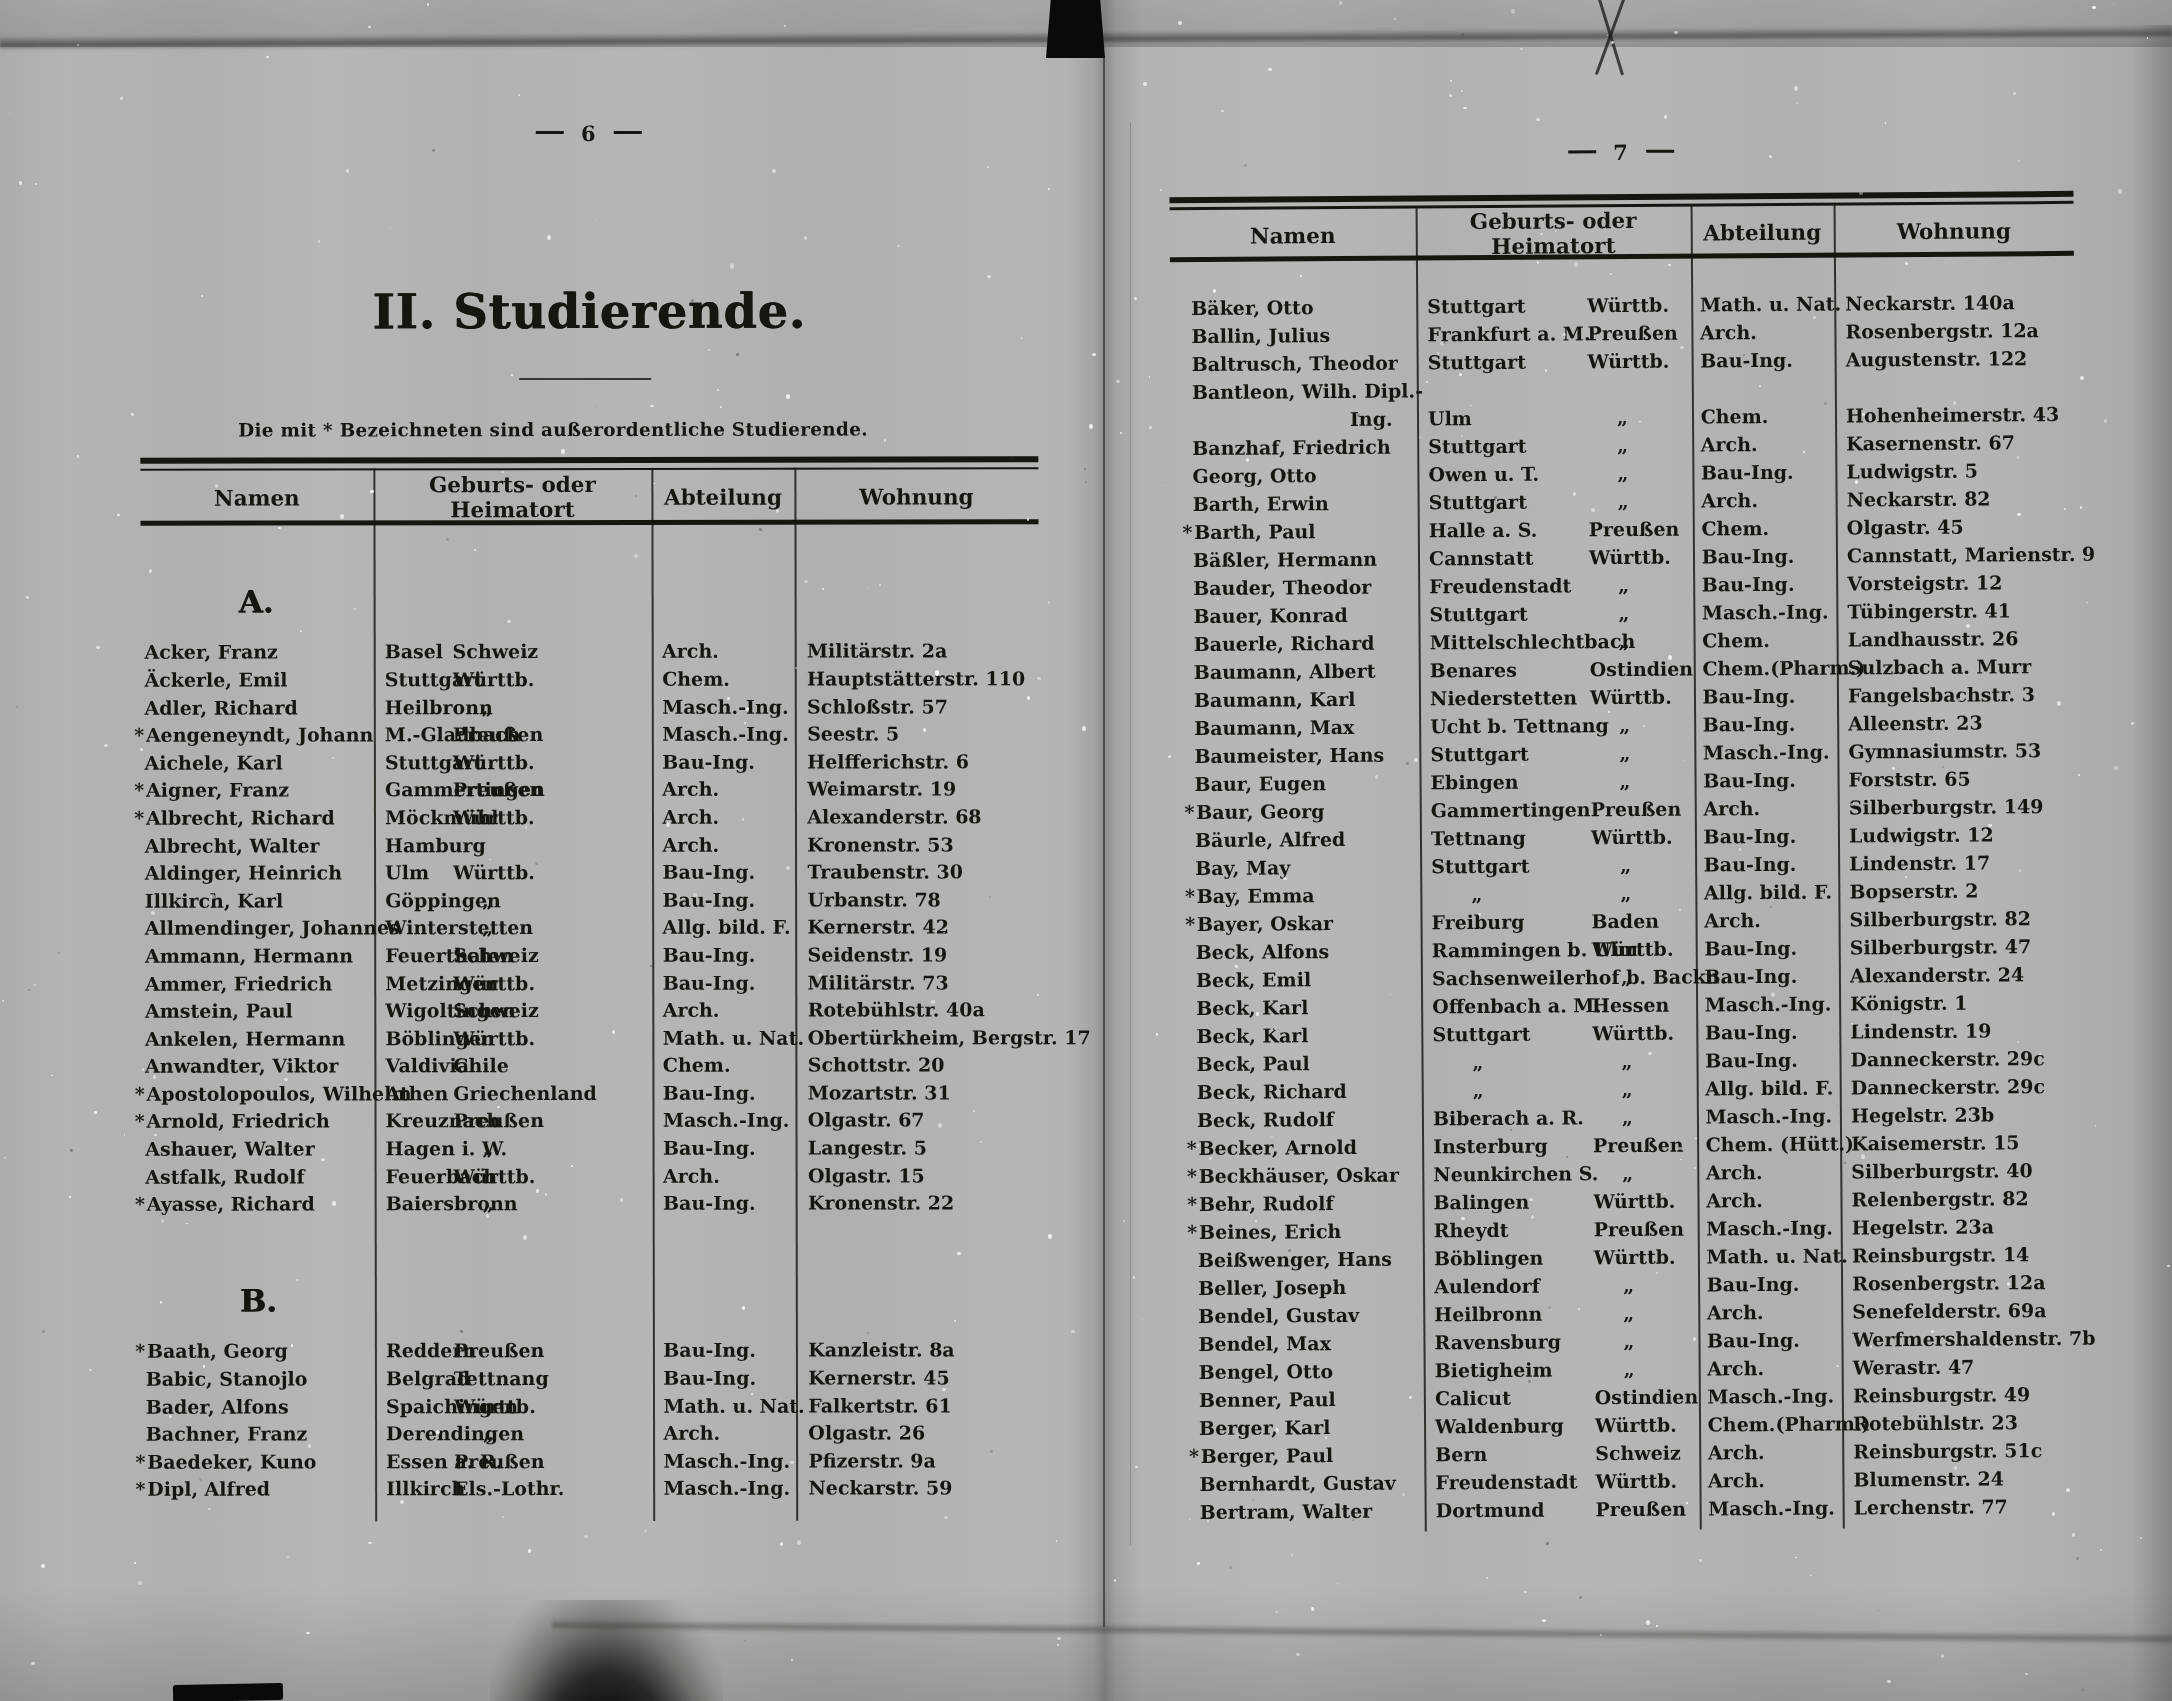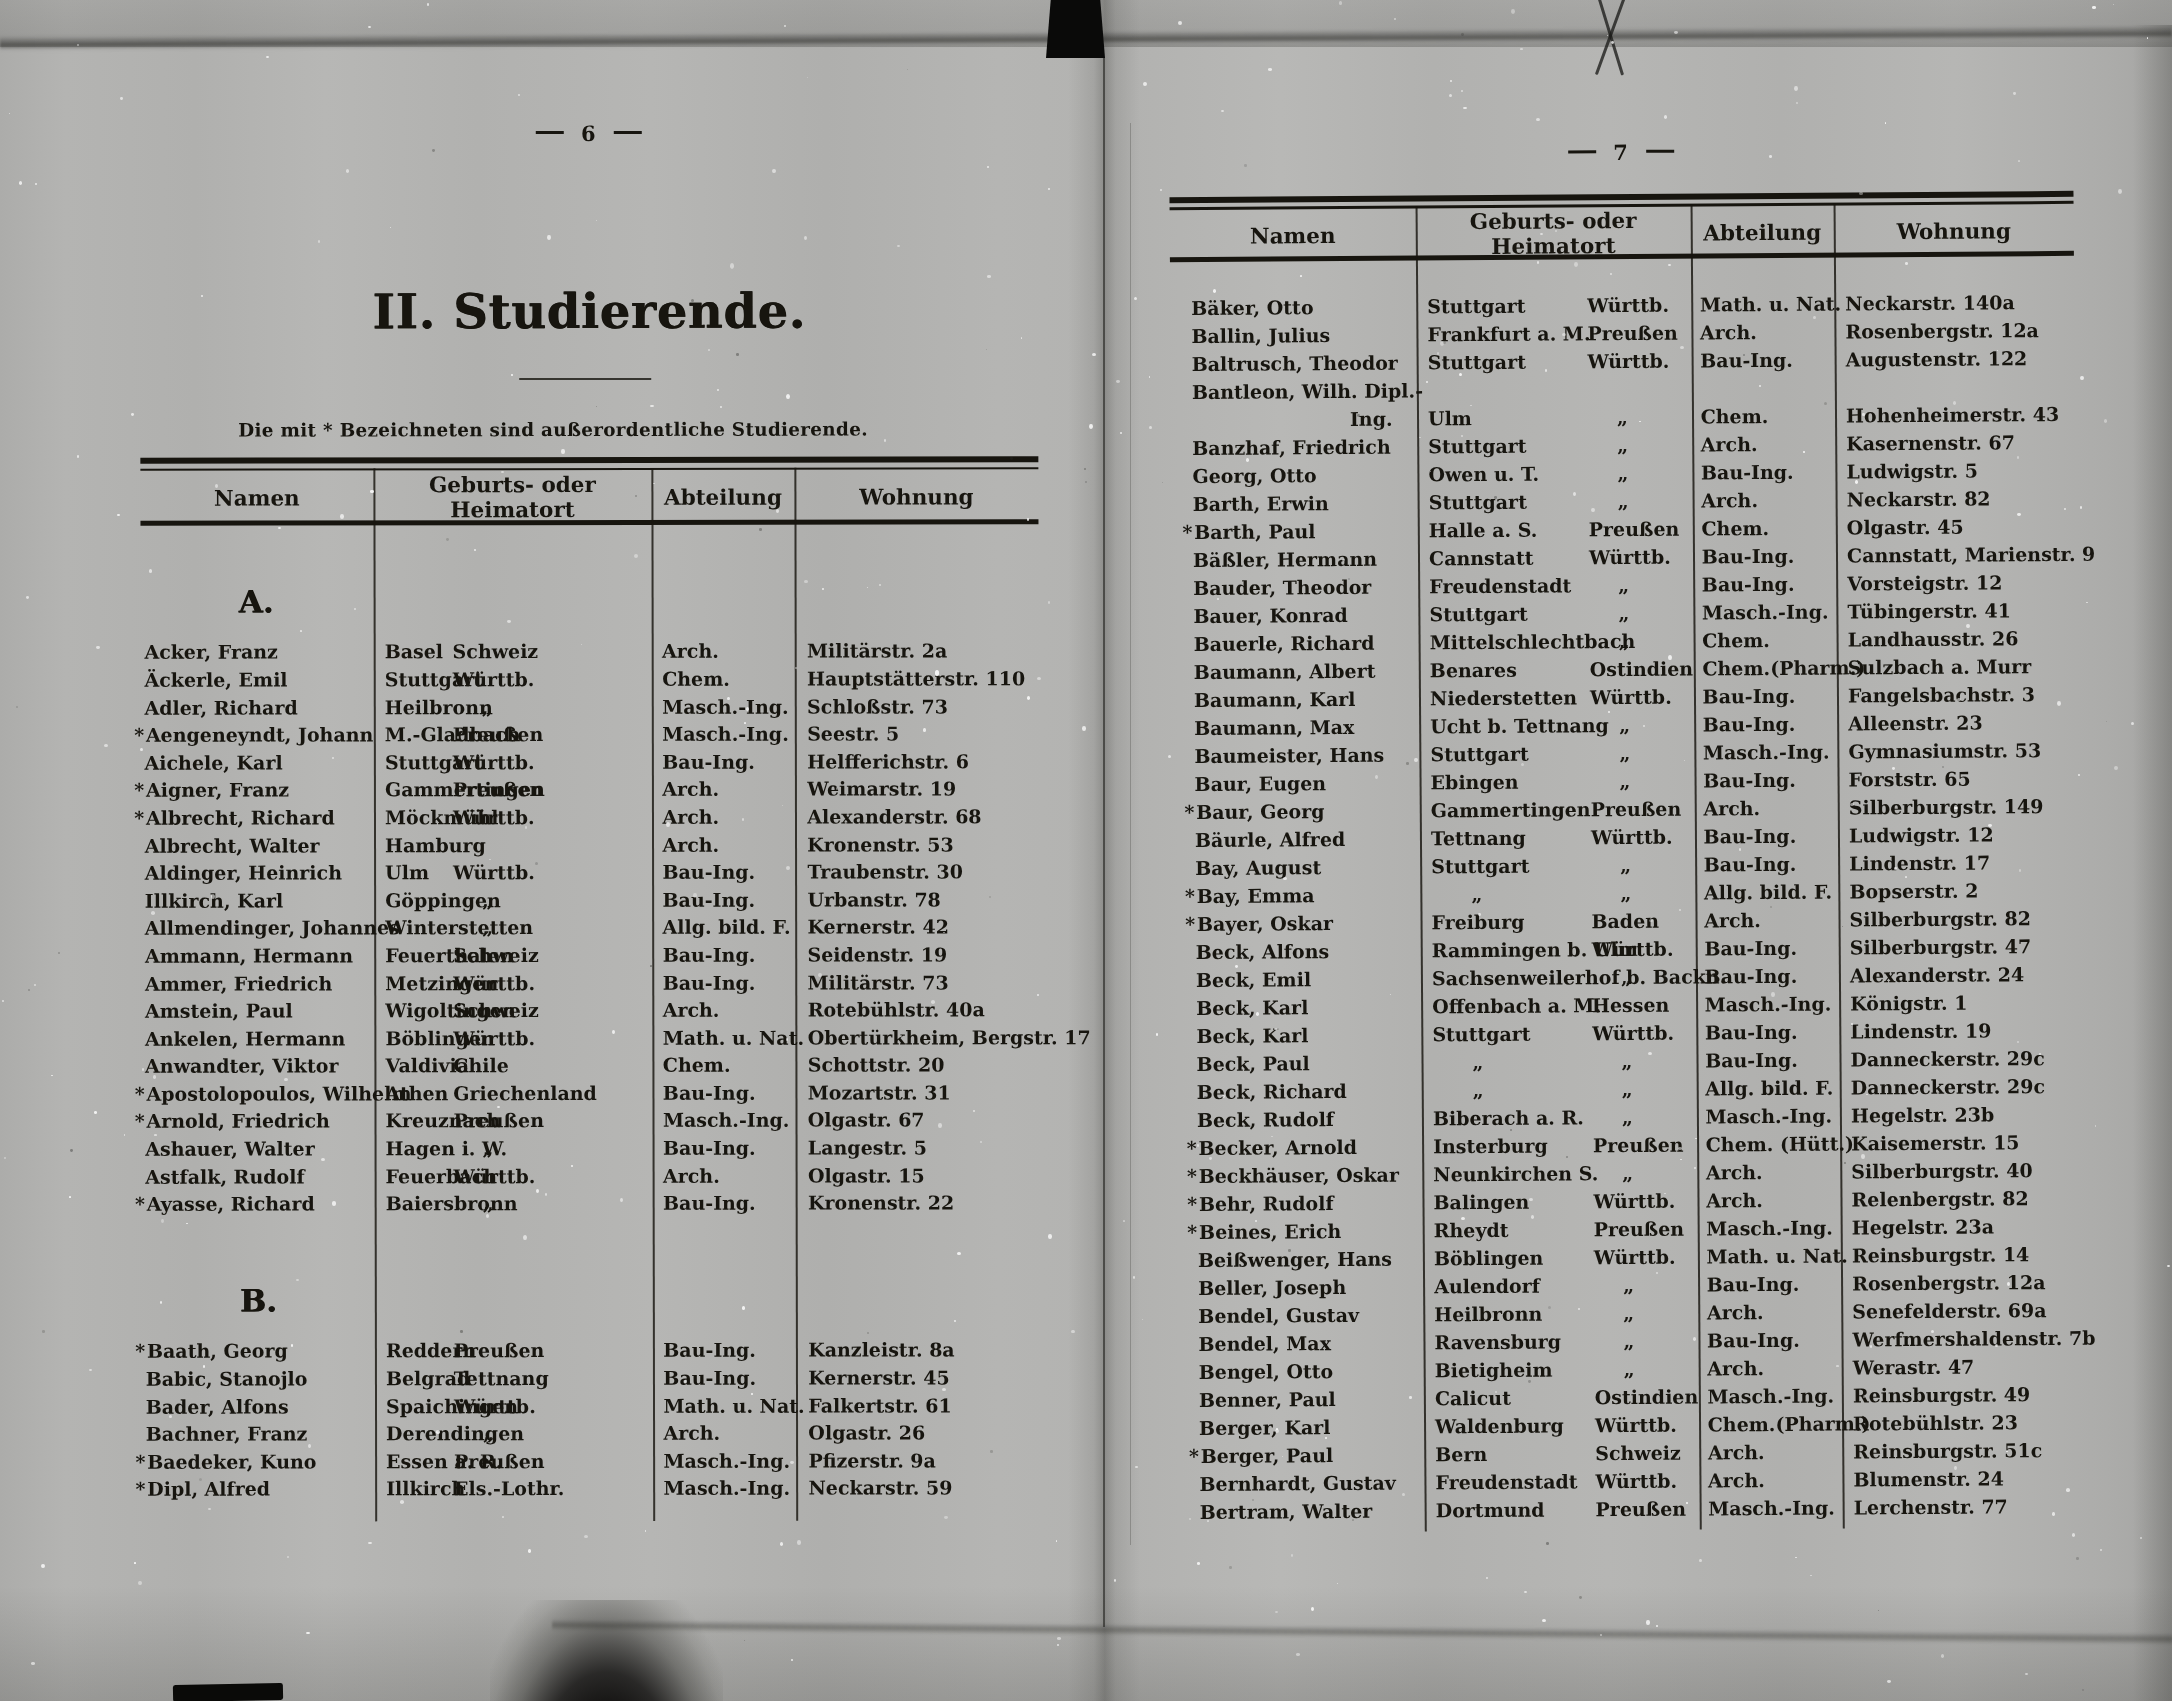--- a/index.html
+++ b/index.html
@@ -135,21 +135,21 @@
               <div class="c place">Stuttgart</div>
               <div class="c state">Württb.</div>
               <div class="c dept">Chem.</div>
               <div class="c addr">Hauptstätterstr. 110</div>
             </div>
             <div class="row">
               <div class="c name"><span>Adler, Richard</span></div>
               <div class="c place">Heilbronn</div>
               <div class="c state ditto">„</div>
               <div class="c dept">Masch.-Ing.</div>
-              <div class="c addr">Schloßstr. 73</div>
+              <div class="c addr">Schloßstr. 57</div>
             </div>
             <div class="row">
               <div class="c name"><span class="star">*</span><span>Aengeneyndt, Johann</span></div>
               <div class="c place">M.-Gladbach</div>
               <div class="c state">Preußen</div>
               <div class="c dept">Masch.-Ing.</div>
               <div class="c addr">Seestr. 5</div>
             </div>
             <div class="row">
               <div class="c name"><span>Aichele, Karl</span></div>
@@ -467,21 +467,21 @@
               <div class="c addr">Silberburgstr. 149</div>
             </div>
             <div class="row">
               <div class="c name"><span>Bäurle, Alfred</span></div>
               <div class="c place">Tettnang</div>
               <div class="c state">Württb.</div>
               <div class="c dept">Bau-Ing.</div>
               <div class="c addr">Ludwigstr. 12</div>
             </div>
             <div class="row">
-              <div class="c name"><span>Bay, August</span></div>
+              <div class="c name"><span>Bay, May</span></div>
               <div class="c place">Stuttgart</div>
               <div class="c state ditto">„</div>
               <div class="c dept">Bau-Ing.</div>
               <div class="c addr">Lindenstr. 17</div>
             </div>
             <div class="row">
               <div class="c name"><span class="star">*</span><span>Bay, Emma</span></div>
               <div class="c place ditto">„</div>
               <div class="c state ditto">„</div>
               <div class="c dept">Allg. bild. F.</div>

